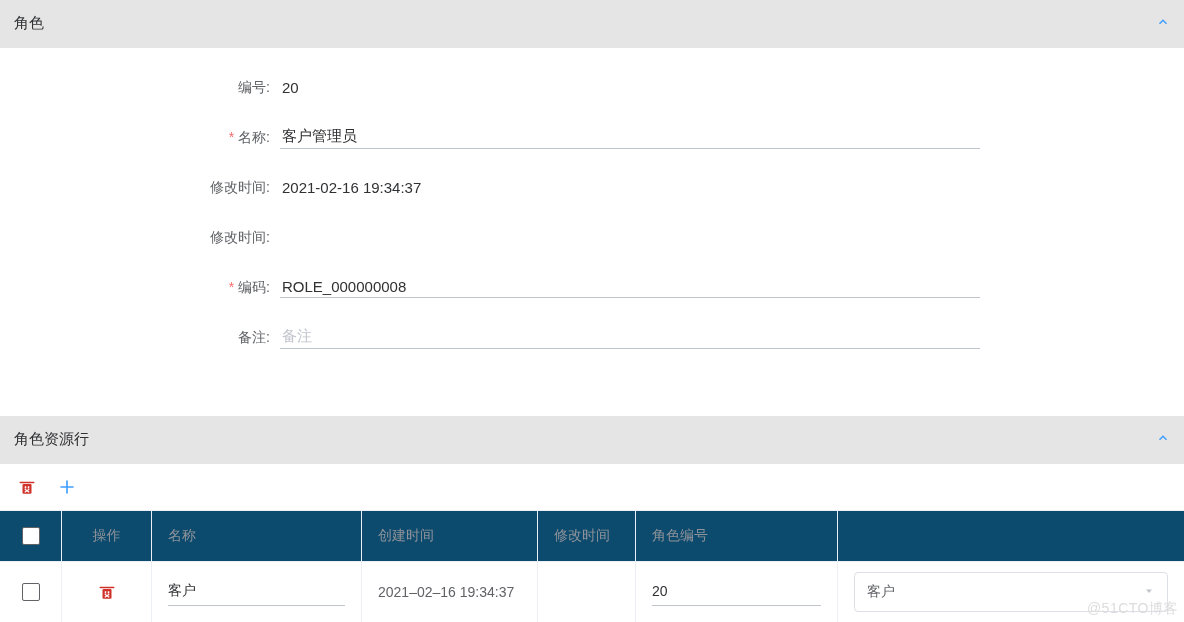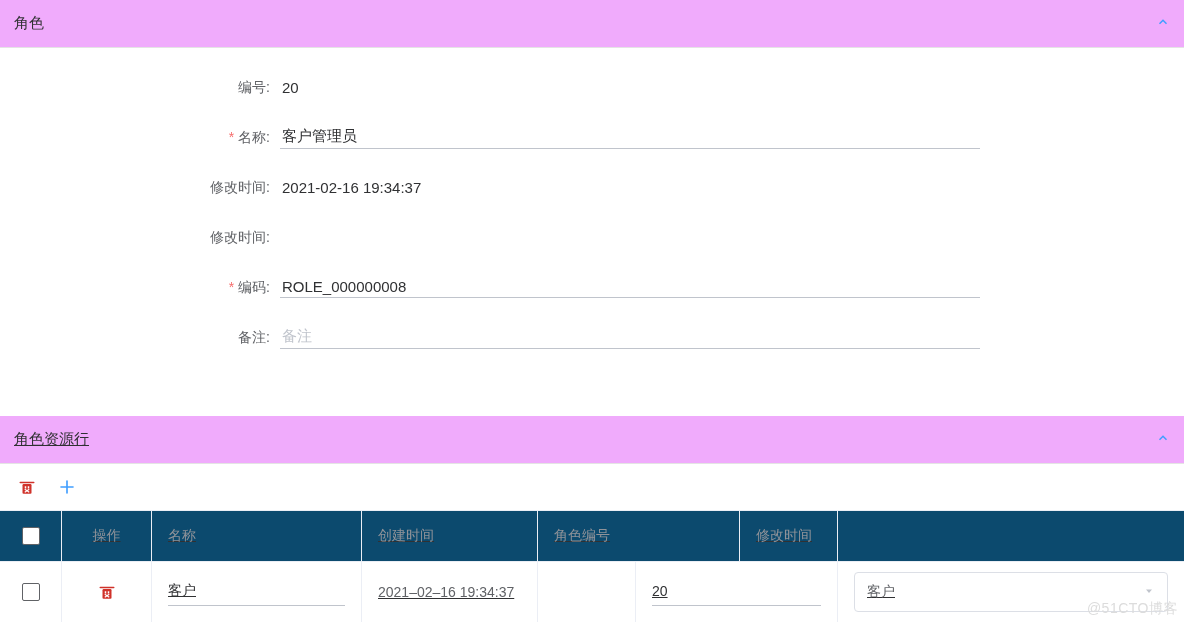--- a/index.html
+++ b/index.html
@@ -5,21 +5,21 @@
     * { box-sizing: border-box; margin: 0; padding: 0; }
     body {
       font-family: "Helvetica Neue", Helvetica, "PingFang SC", "Microsoft YaHei", Arial, sans-serif;
       font-size: 14px;
       color: #303133;
       background: #fff;
       width: 1184px;
     }
 
     .panel-header {
-      background: #f0abfc;
+      background: #e5e5e5;
       height: 48px;
       display: flex;
       align-items: center;
       justify-content: space-between;
       padding: 0 14px;
       border-bottom: 1px solid #e4e4e4;
       cursor: pointer;
     }
     .panel-title {
       font-size: 15px;
@@ -58,21 +58,21 @@
       color: #303133;
     }
     .form-value.underline {
       border-bottom: 1px solid #c0c4cc;
     }
     .form-value .placeholder {
       color: #c0c4cc;
     }
 
     .spacer { height: 14px; background:#fff; }
-    .panel2-wrap { margin-top: 10px; text-decoration: underline; }
+    .panel2-wrap { margin-top: 10px; }
 
     .toolbar {
       height: 46px;
       display: flex;
       align-items: center;
       padding: 0 14px;
       gap: 14px;
       background: #fff;
     }
     .icon-btn {
@@ -233,22 +233,22 @@
 
   <div class="table">
     <div class="thead">
       <div class="tr">
         <div class="th col-check">
             <span class="chk"></span>
           </div>
         <div class="th col-op">操作</div>
         <div class="th col-name">名称</div>
         <div class="th col-ctime">创建时间</div>
+        <div class="th col-mtime">修改时间</div>
         <div class="th col-roleid">角色编号</div>
-        <div class="th col-mtime">修改时间</div>
       </div>
     </div>
     <div class="tbody">
       <div class="tr">
         <div class="td col-check">
             <span class="chk"></span>
           </div>
         <div class="td col-op">
           <span class="icon-btn">
             <svg width="18" height="18" viewBox="0 0 24 24">

